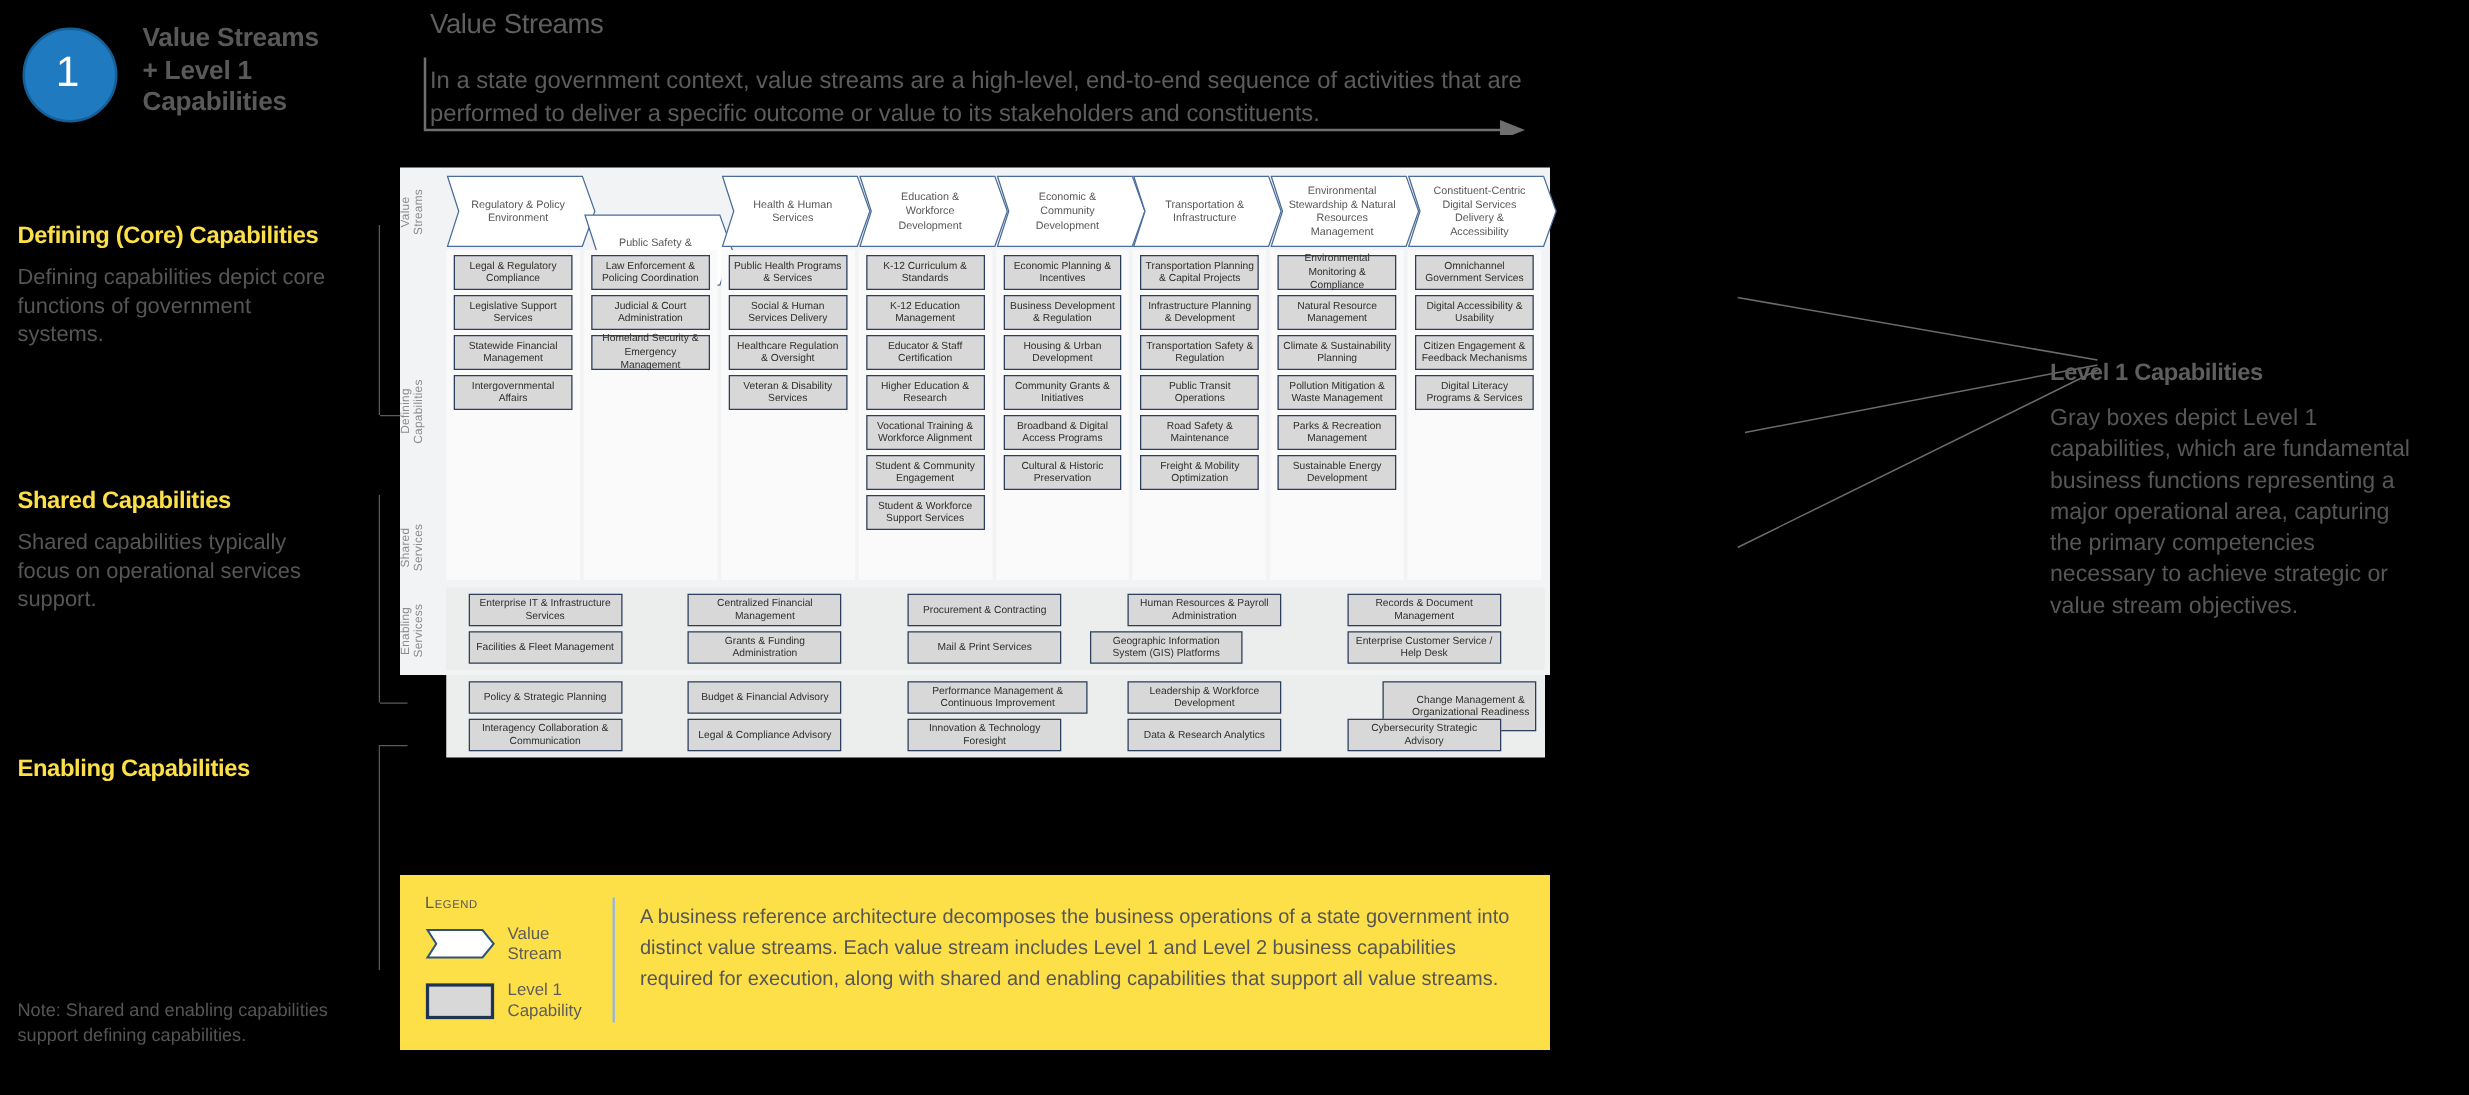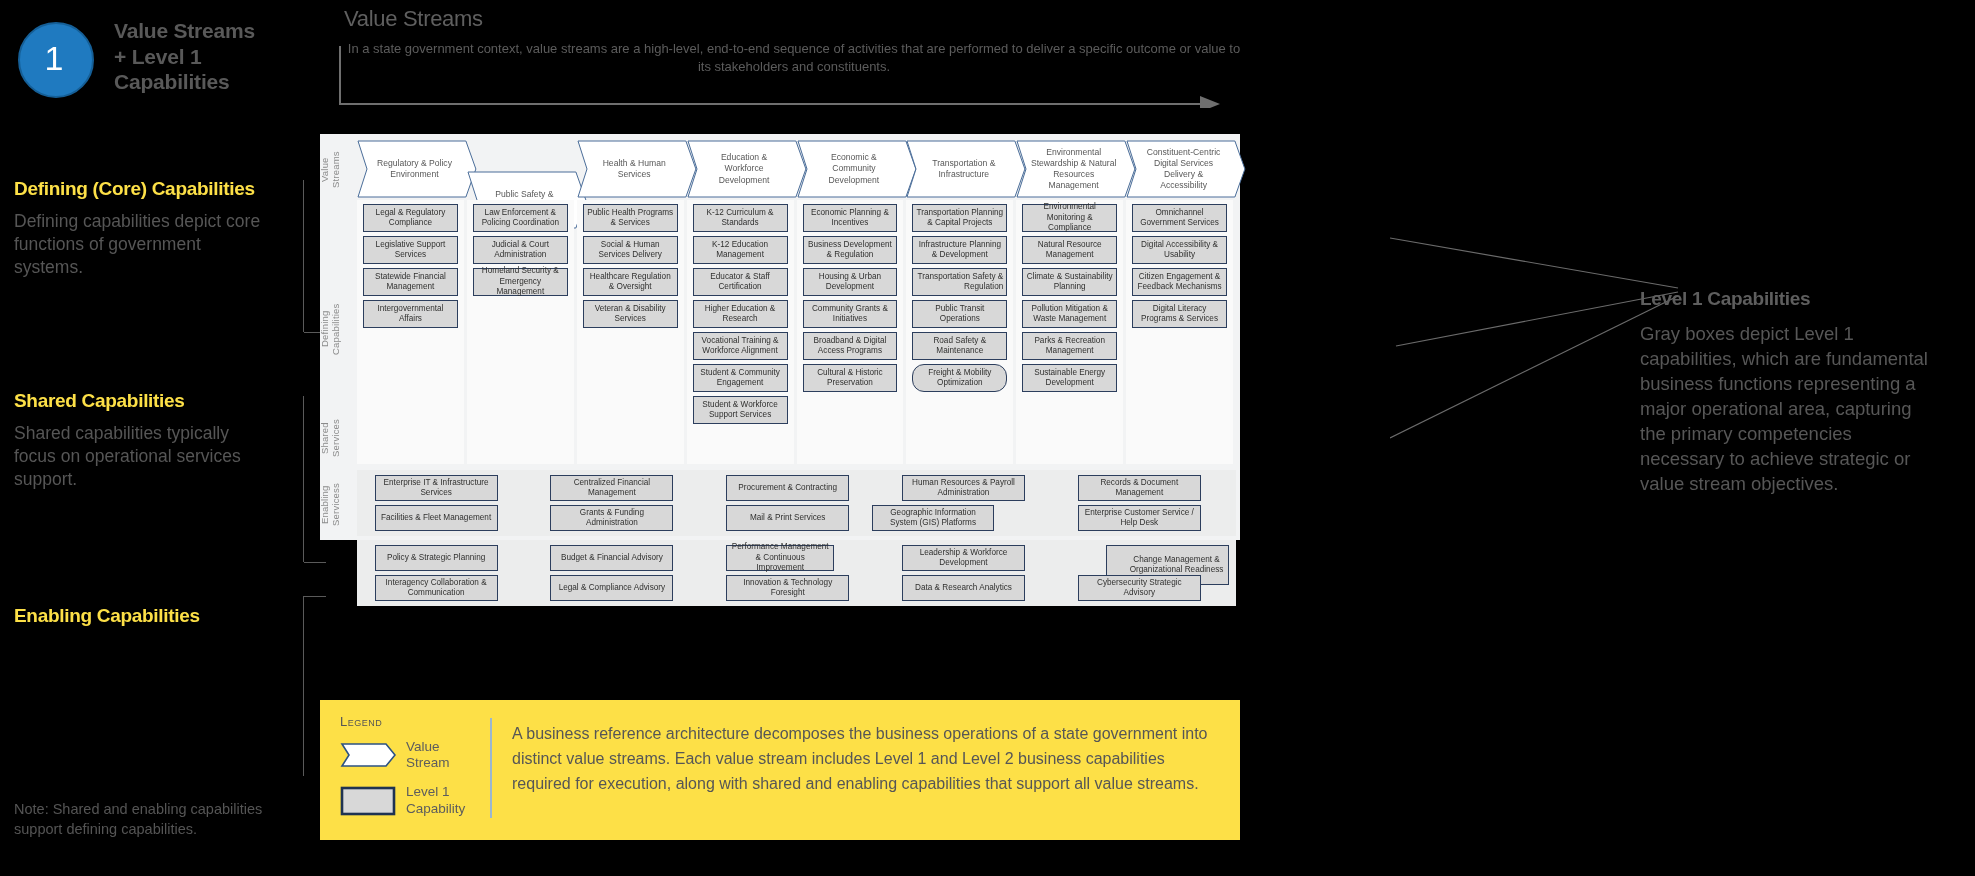--- a/index.html
+++ b/index.html
@@ -23,21 +23,21 @@
   #note-text{position:absolute;left:14px;top:800px;width:262px;font-size:14.5px;color:#555;
      line-height:1.35;}
 
   
   .bracket{position:absolute;border-left:1px solid #5a5a5a;}
   .bracket .tick{position:absolute;right:-22px;width:22px;border-top:1px solid #5a5a5a;}
 
   
   #intro{position:absolute;left:344px;top:6px;width:900px;}
   #intro-title{font-size:22px;color:#5f5f5f;font-weight:400;letter-spacing:-0.3px;}
-  #intro-body{margin-top:8px;font-size:13px;color:#5c5c5c;line-height:1.42;font-weight:300;text-align:center;}
+  #intro-body{margin-top:20px;font-size:19px;color:#5c5c5c;line-height:1.42;font-weight:300;}
   #flow-arrow{position:absolute;left:338px;top:44px;width:884px;height:64px;}
 
   
   #diagram{position:absolute;left:320px;top:134px;width:920px;height:406px;background:#f2f3f4;}
   #rowlabels{position:absolute;left:0;top:0;width:37px;height:406px;}
   .rowlabel{position:absolute;left:0;width:37px;text-align:center;
     font-size:9.5px;color:#8b8b8b;line-height:1.15;letter-spacing:.2px;
     writing-mode:vertical-rl;transform:rotate(180deg);}
   .rowlabel span{display:block;}
 
@@ -225,24 +225,24 @@
         <div class="cap" style="top: 4px; height: 28px;">Economic Planning &amp; Incentives</div>
         <div class="cap" style="top: 36px; height: 28px;">Business Development &amp; Regulation</div>
         <div class="cap" style="top: 68px; height: 28px;">Housing &amp; Urban Development</div>
         <div class="cap" style="top: 100px; height: 28px;">Community Grants &amp; Initiatives</div>
         <div class="cap" style="top: 132px; height: 28px;">Broadband &amp; Digital Access Programs</div>
         <div class="cap" style="top: 164px; height: 28px;">Cultural &amp; Historic Preservation</div>
       </div>
       <div class="def-col" style="left: 549.375px; width: 106.875px;">
         <div class="cap" style="top: 4px; height: 28px;">Transportation Planning &amp; Capital Projects</div>
         <div class="cap" style="top: 36px; height: 28px;">Infrastructure Planning &amp; Development</div>
-        <div class="cap" style="top: 68px; height: 28px; text-align: right;">Transportation Safety &amp; Regulation</div>
+        <div class="cap" style="top: 68px; height: 28px;">Transportation Safety &amp; Regulation</div>
         <div class="cap" style="top: 100px; height: 28px;">Public Transit Operations</div>
         <div class="cap" style="top: 132px; height: 28px;">Road Safety &amp; Maintenance</div>
-        <div class="cap" style="top: 164px; height: 28px; border-radius: 12px;">Freight &amp; Mobility Optimization</div>
+        <div class="cap" style="top: 164px; height: 28px;">Freight &amp; Mobility Optimization</div>
       </div>
       <div class="def-col" style="left: 769.125px; width: 106.875px;">
         <div class="cap" style="top: 4px; height: 28px;">Omnichannel Government Services</div>
         <div class="cap" style="top: 36px; height: 28px;">Digital Accessibility &amp; Usability</div>
         <div class="cap" style="top: 68px; height: 28px;">Citizen Engagement &amp; Feedback Mechanisms</div>
         <div class="cap" style="top: 100px; height: 28px;">Digital Literacy Programs &amp; Services</div>
       </div>
       <div class="def-col" style="left: 659.25px; width: 106.875px;">
         <div class="cap" style="top: 4px; height: 28px;">Environmental Monitoring &amp; Compliance</div>
         <div class="cap" style="top: 36px; height: 28px;">Natural Resource Management</div>
@@ -262,21 +262,21 @@
       <div class="svc" style="left: 544.98px; width: 123.06px; top: 5px; height: 26px;">Human Resources &amp; Payroll Administration</div>
       <div class="svc" style="left: 515px; width: 122px; top: 35px; height: 26px;">Geographic Information System (GIS) Platforms</div>
       <div class="svc" style="left: 720.78px; width: 123.06px; top: 5px; height: 26px;">Records &amp; Document Management</div>
       <div class="svc" style="left: 720.78px; width: 123.06px; top: 35px; height: 26px;">Enterprise Customer Service / Help Desk</div>
     </div>
   <div class="band" id="enabling-band" style="top:406px;height:66px;">
       <div class="svc" style="left: 17.58px; width: 123.06px; top: 5px; height: 26px;">Policy &amp; Strategic Planning</div>
       <div class="svc" style="left: 17.58px; width: 123.06px; top: 35px; height: 26px;">Interagency Collaboration &amp; Communication</div>
       <div class="svc" style="left: 193.38px; width: 123.06px; top: 5px; height: 26px;">Budget &amp; Financial Advisory</div>
       <div class="svc" style="left: 193.38px; width: 123.06px; top: 35px; height: 26px;">Legal &amp; Compliance Advisory</div>
-      <div class="svc" style="left: 369.18px; width: 108px; top: 5px; height: 26px;">Performance Management &amp; Continuous Improvement</div>
+      <div class="svc" style="left: 369.18px; width: 144px; top: 5px; height: 26px;">Performance Management &amp; Continuous Improvement</div>
       <div class="svc" style="left: 369.18px; width: 123.06px; top: 35px; height: 26px;">Innovation &amp; Technology Foresight</div>
       <div class="svc" style="left: 544.98px; width: 123.06px; top: 5px; height: 26px;">Leadership &amp; Workforce Development</div>
       <div class="svc" style="left: 544.98px; width: 123.06px; top: 35px; height: 26px;">Data &amp; Research Analytics</div>
       <div class="svc" style="left: 749px; width: 123.06px; top: 5px; height: 40px; padding-left: 22px;">Change Management &amp; Organizational Readiness</div>
       <div class="svc" style="left: 720.78px; width: 123.06px; top: 35px; height: 26px;">Cybersecurity Strategic Advisory</div>
     </div>
 </div>
 
 <svg id="callout-lines" viewBox="0 0 290 280">
   <path d="M0,8 L288,58" fill="none" stroke="#6b6b6b" stroke-width="1.2"></path>

